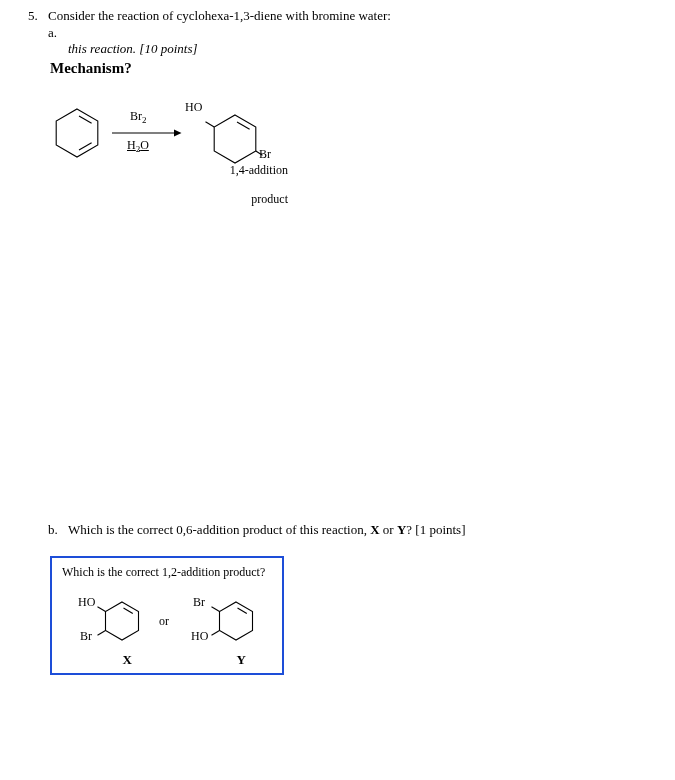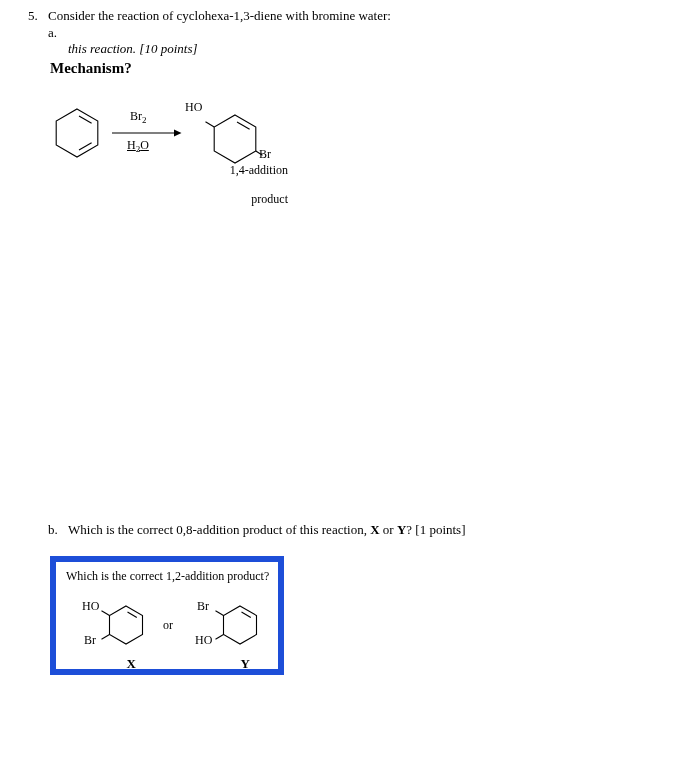--- a/index.html
+++ b/index.html
@@ -14,21 +14,21 @@
   .heading { font-size:15px; font-weight:bold; }
   .chem { font-size:12px; }
   .caption { font-size:12px; }
   .center { text-align:right; }
   sub { font-size:9px; line-height:1; }
   svg { position:absolute; overflow:visible; }
   svg line { stroke:#000; stroke-width:1.1; }
   svg polygon.ring { fill:none; stroke:#000; stroke-width:1.1; }
   svg polygon.head { fill:#000; stroke:none; }
   .choice-box {
-    position:absolute; border:6px solid #1d4ed8; background:#fff;
+    position:absolute; border:2px solid #1d4ed8; background:#fff;
   }
 </style>
 </head>
 <body>
 
 <div class="page">
 
   <span class="abs" style="left:28px; top:8px;">5.</span>
   <span class="abs" style="left:48px; top:8px;">Consider the reaction of cyclohexa-1,3-diene with bromine water:</span>
 
@@ -60,21 +60,21 @@
     <line x1="14.2" y1="23" x2="5.5" y2="17.8"></line>
     <line x1="55.8" y1="47" x2="62.5" y2="51.2"></line>
   </svg>
 
   <span class="abs chem" style="left:259px; top:147px;">Br</span>
 
   <span class="abs caption center" style="left:170px; top:163px; width:118px;">1,4-addition</span>
   <span class="abs caption center" style="left:170px; top:177px; width:118px;margin-top:15px;">product</span>
 
   <span class="abs" style="left:48px; top:522px;">b.</span>
-  <span class="abs" style="left:68px; top:522px;"><span>Which is the correct 0,8-addition product of this reaction, </span><span class="bold">X</span><span> or </span><span class="bold">Y</span><span>? [1 points]</span></span>
+  <span class="abs" style="left:68px; top:522px;"><span>Which is the correct 0,6-addition product of this reaction, </span><span class="bold">X</span><span> or </span><span class="bold">Y</span><span>? [1 points]</span></span>
 
   <div class="choice-box" style="left:50px; top:556px; width:234px; height:119px;">
     <span class="abs" style="left:10px; top:7px; font-size:12px;">Which is the correct 1,2-addition product?</span>
 
     <span class="abs chem" style="left:26px; top:37px;">HO</span>
     <svg style="left:36px; top:35px;" width="64" height="56" viewBox="0 0 64 56">
       <polygon class="ring" points="34,9 50.5,18.5 50.5,37.5 34,47 17.5,37.5 17.5,18.5"></polygon>
       <line x1="35.5" y1="15" x2="44.8" y2="20.4"></line>
       <line x1="17.5" y1="18.5" x2="9.5" y2="13.8"></line>
       <line x1="17.5" y1="37.5" x2="9.5" y2="42.2"></line>

